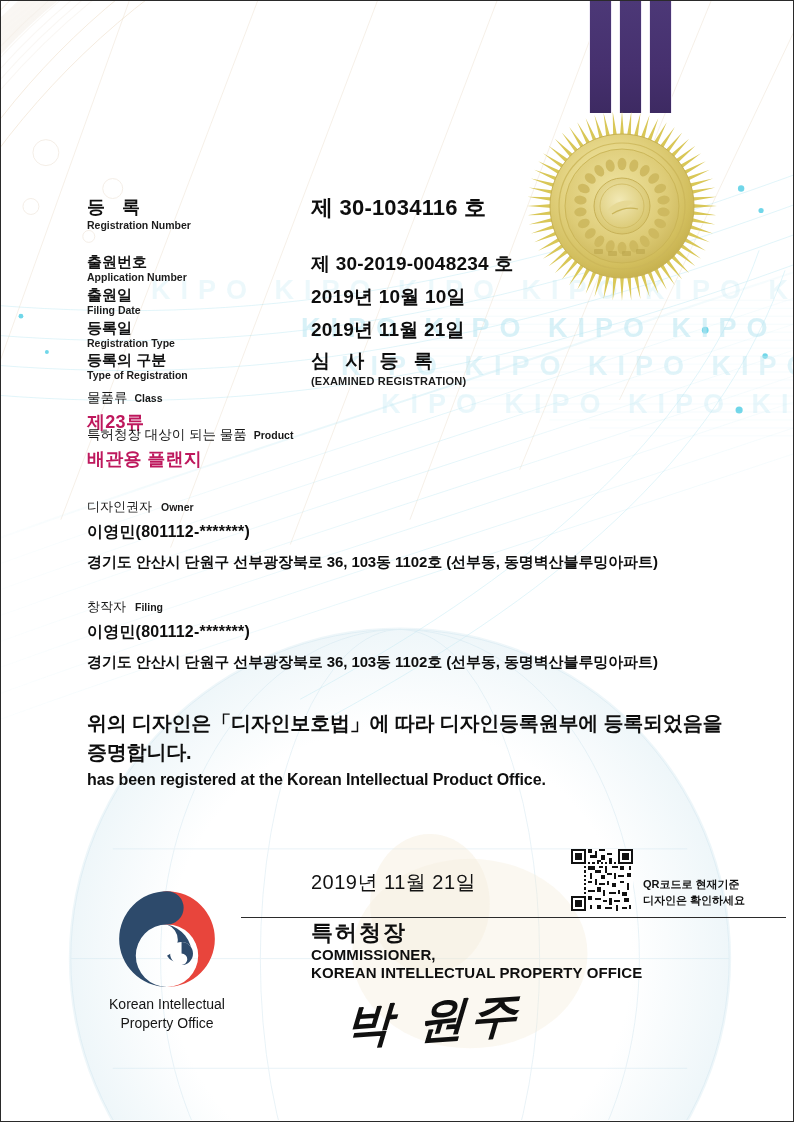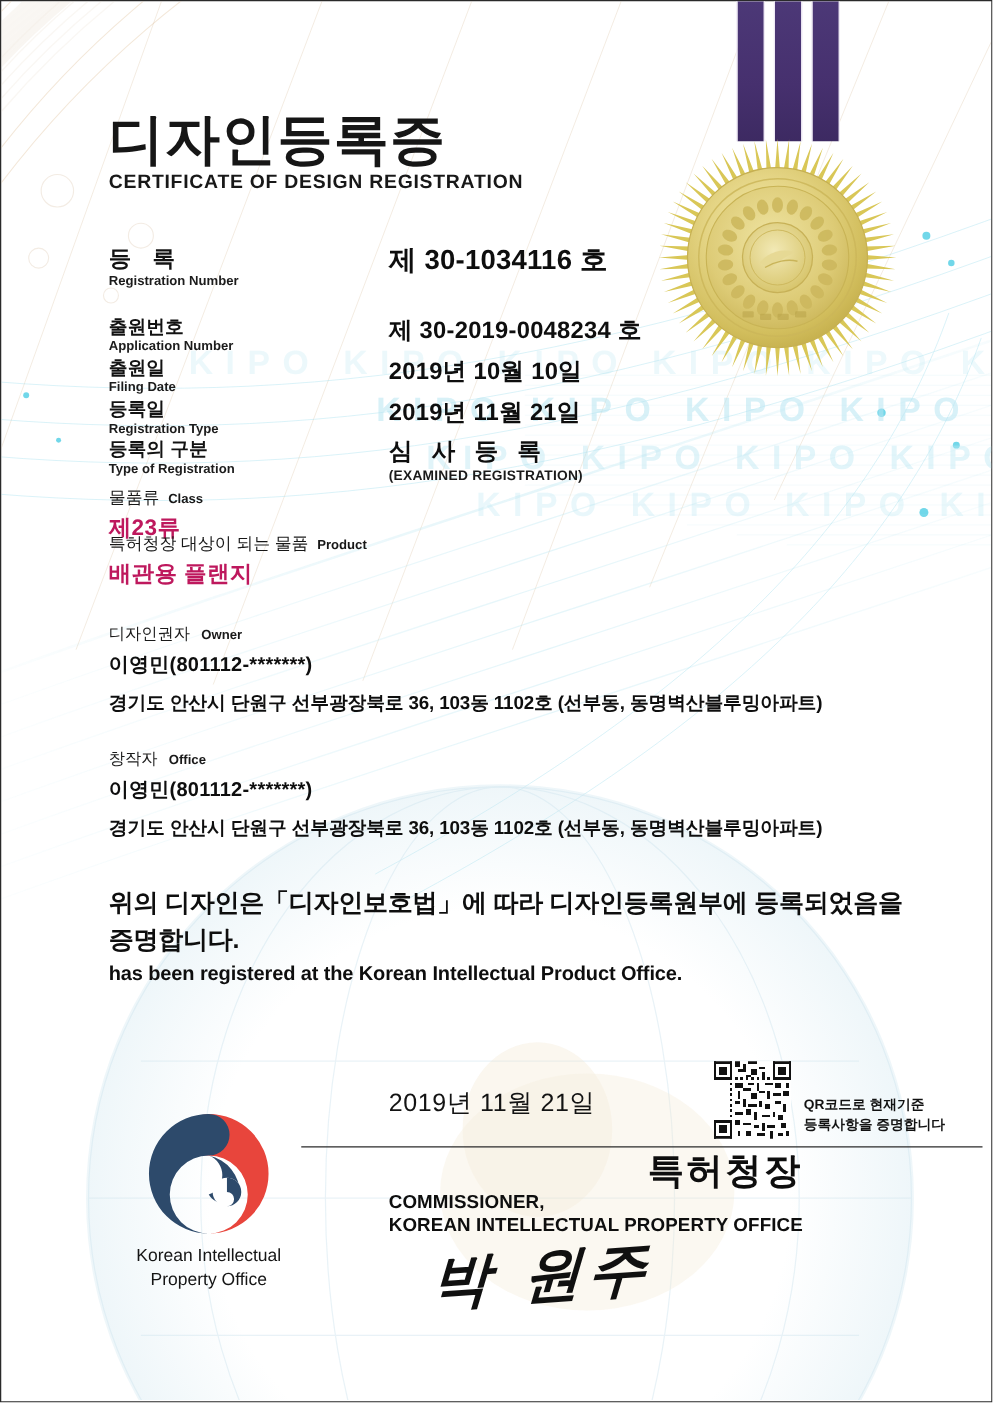--- a/index.html
+++ b/index.html
@@ -197,26 +197,25 @@
     top: 916px;
     width: 545px;
     height: 1px;
     background: #2b2b2b;
     z-index: 5;
   }
 
   
   #commissioner { position: absolute; left: 310px; top: 920px; z-index: 6; }
   #comm-ko {
-    font-size: 29px;
+    font-size: 22px;
     font-weight: 700;
     color: #0e0e0e;
     letter-spacing: 2px;
     line-height: 1.12;
-    text-align: right;
   }
   .comm-en {
     font-size: 15px;
     font-weight: 700;
     color: #0e0e0e;
     letter-spacing: .1px;
     line-height: 1.22;
   }
   #signature {
     position: absolute;
@@ -459,24 +458,20 @@
     <path d="M90,108 C98,103 108,101 116,103" fill="none" stroke="#c9b459" stroke-width="1.1"></path>
 
     <g opacity=".55" fill="#b9a349">
       <rect x="72" y="143" width="9" height="5" rx="1"></rect>
       <rect x="86" y="145" width="9" height="5" rx="1"></rect>
       <rect x="100" y="145" width="9" height="5" rx="1"></rect>
       <rect x="114" y="143" width="9" height="5" rx="1"></rect>
     </g>
   </svg>
 
-  <div id="header">
-    <div id="title-ko">디자인등록증</div>
-    <div id="title-en">CERTIFICATE OF DESIGN REGISTRATION</div>
-  </div>
 
   <div class="field-row" style="left:86px; top:196px;">
     <div class="lbl-col">
       <div class="lbl-ko spaced" style="font-size:18px;">등 록</div>
       <div class="lbl-en">Registration Number</div>
     </div>
     <div class="val big" style="margin-left:92px; margin-top:-4px;">제 30-1034116 호</div>
   </div>
 
   <div class="field-row" style="left:86px; top:252px;">
@@ -531,21 +526,21 @@
   <div class="party" style="left:86px; top:497px;">
     <div class="cap">
       <span>디자인권자</span><span class="en">Owner</span>
     </div>
     <div class="nm">이영민(801112-*******)</div>
     <div class="addr">경기도 안산시 단원구 선부광장북로 36, 103동 1102호 (선부동, 동명벽산블루밍아파트)</div>
   </div>
 
   <div class="party" style="left:86px; top:597px;">
     <div class="cap">
-      <span>창작자</span><span class="en">Office</span>
+      <span>창작자</span><span class="en">Filing</span>
     </div>
     <div class="nm">이영민(801112-*******)</div>
     <div class="addr">경기도 안산시 단원구 선부광장북로 36, 103동 1102호 (선부동, 동명벽산블루밍아파트)</div>
   </div>
 
   <div id="certify">
     <div class="cert-ko">위의 디자인은「디자인보호법」에 따라 디자인등록원부에 등록되었음을</div>
     <div class="cert-ko">증명합니다.</div>
     <div class="cert-en" style="margin-top:2px;">has been registered at the Korean Intellectual Product Office.</div>
   </div>
@@ -633,21 +628,21 @@
         <rect x="9" y="26" width="1" height="2"></rect>
           <rect x="12" y="26" width="2" height="2"></rect>
         <rect x="16" y="27" width="3" height="1"></rect>
           <rect x="21" y="26" width="1" height="3"></rect>
         <rect x="24" y="27" width="2" height="1"></rect>
           <rect x="27" y="26" width="1" height="2"></rect>
       </g>
     </svg>
     <div id="qr-caption">
       <div>QR코드로 현재기준</div>
-      <div>등록사항을 증명합니다</div>
+      <div>디자인은 확인하세요</div>
     </div>
   </div>
 
   <div id="rule"></div>
 
   <div id="commissioner">
     <div id="comm-ko">특허청장</div>
     <div class="comm-en">COMMISSIONER,</div>
     <div class="comm-en">KOREAN INTELLECTUAL PROPERTY OFFICE</div>
   </div>

